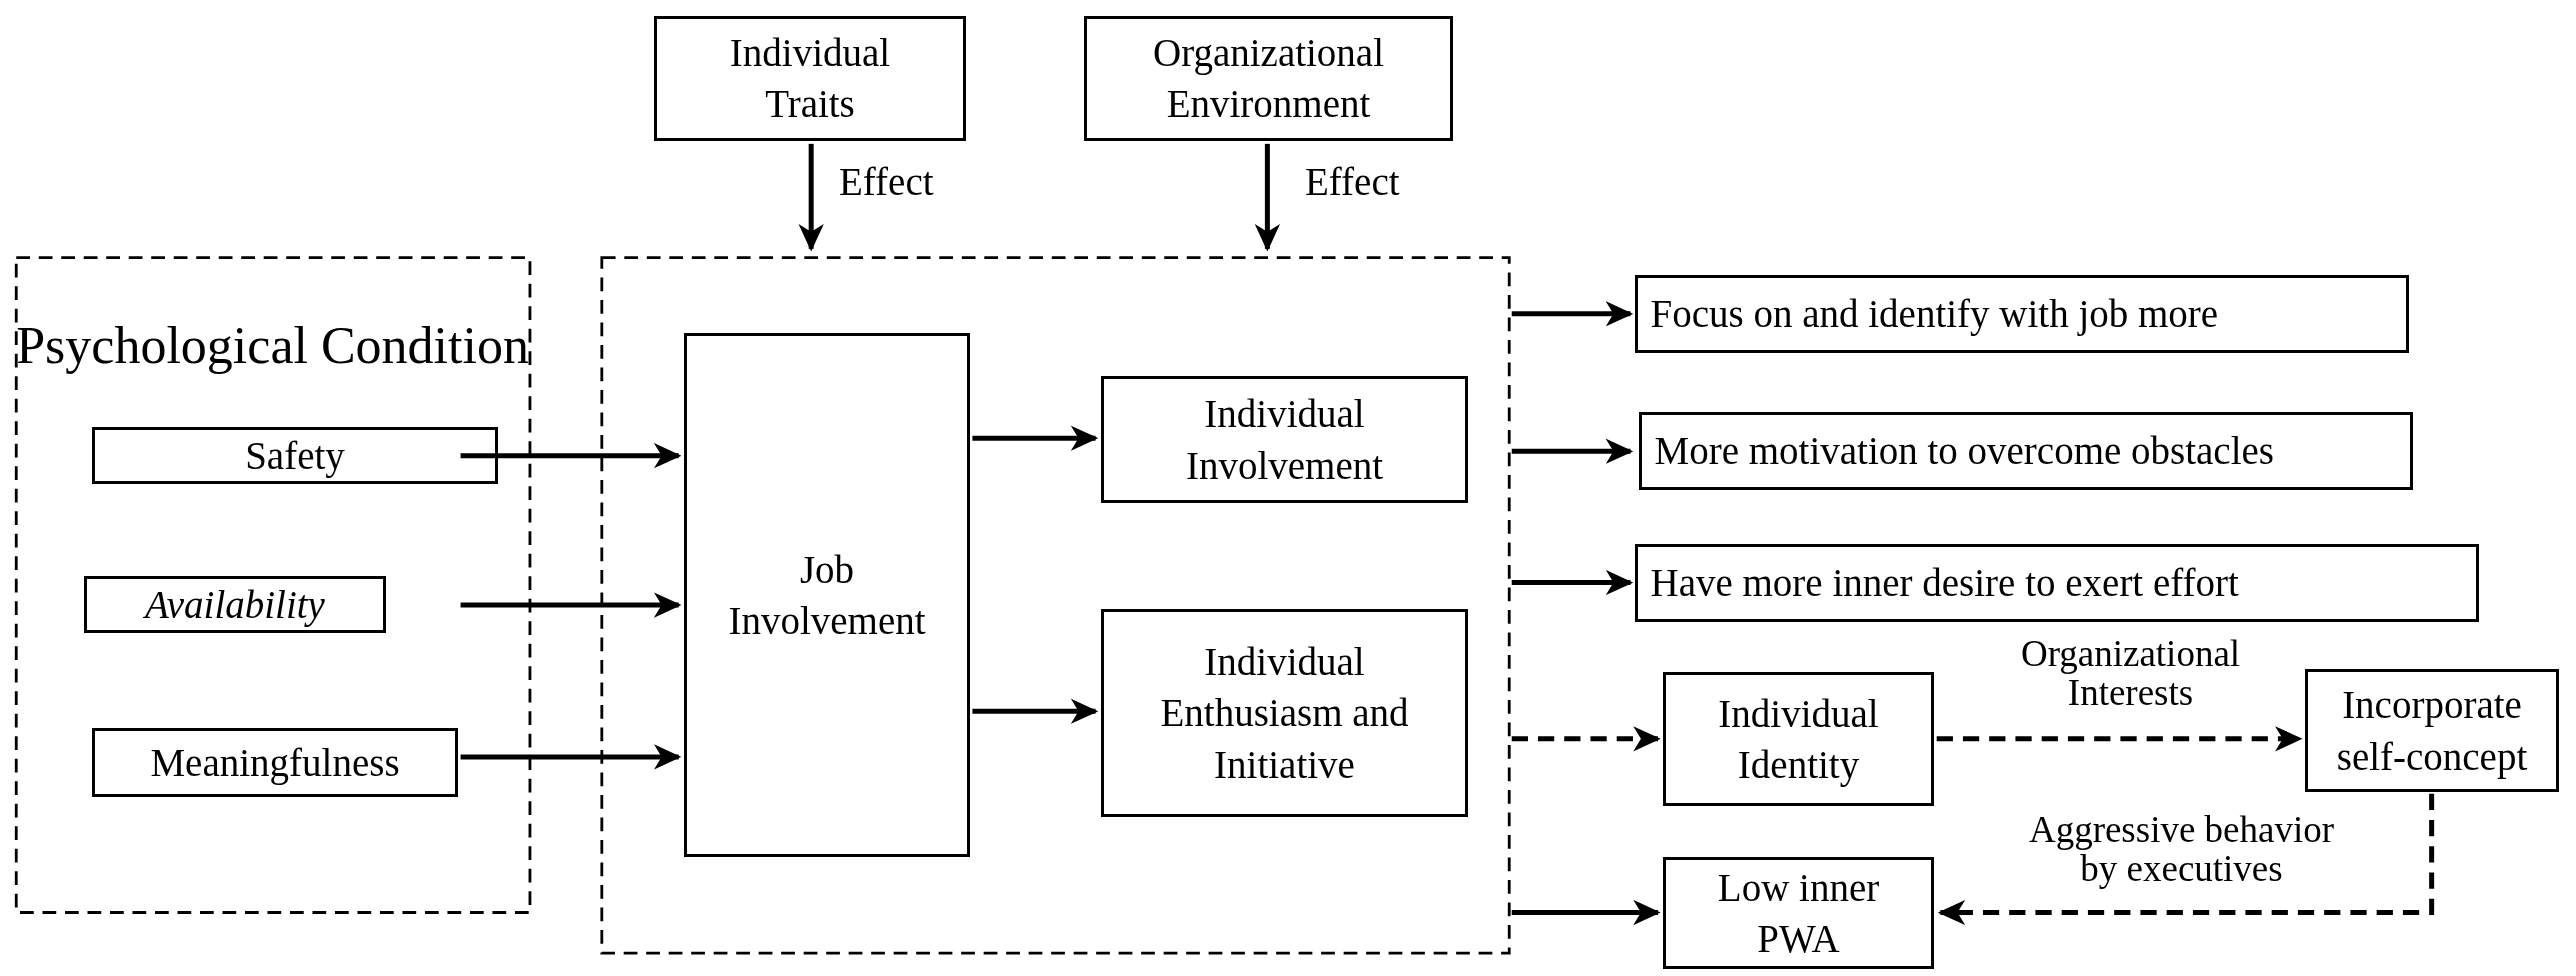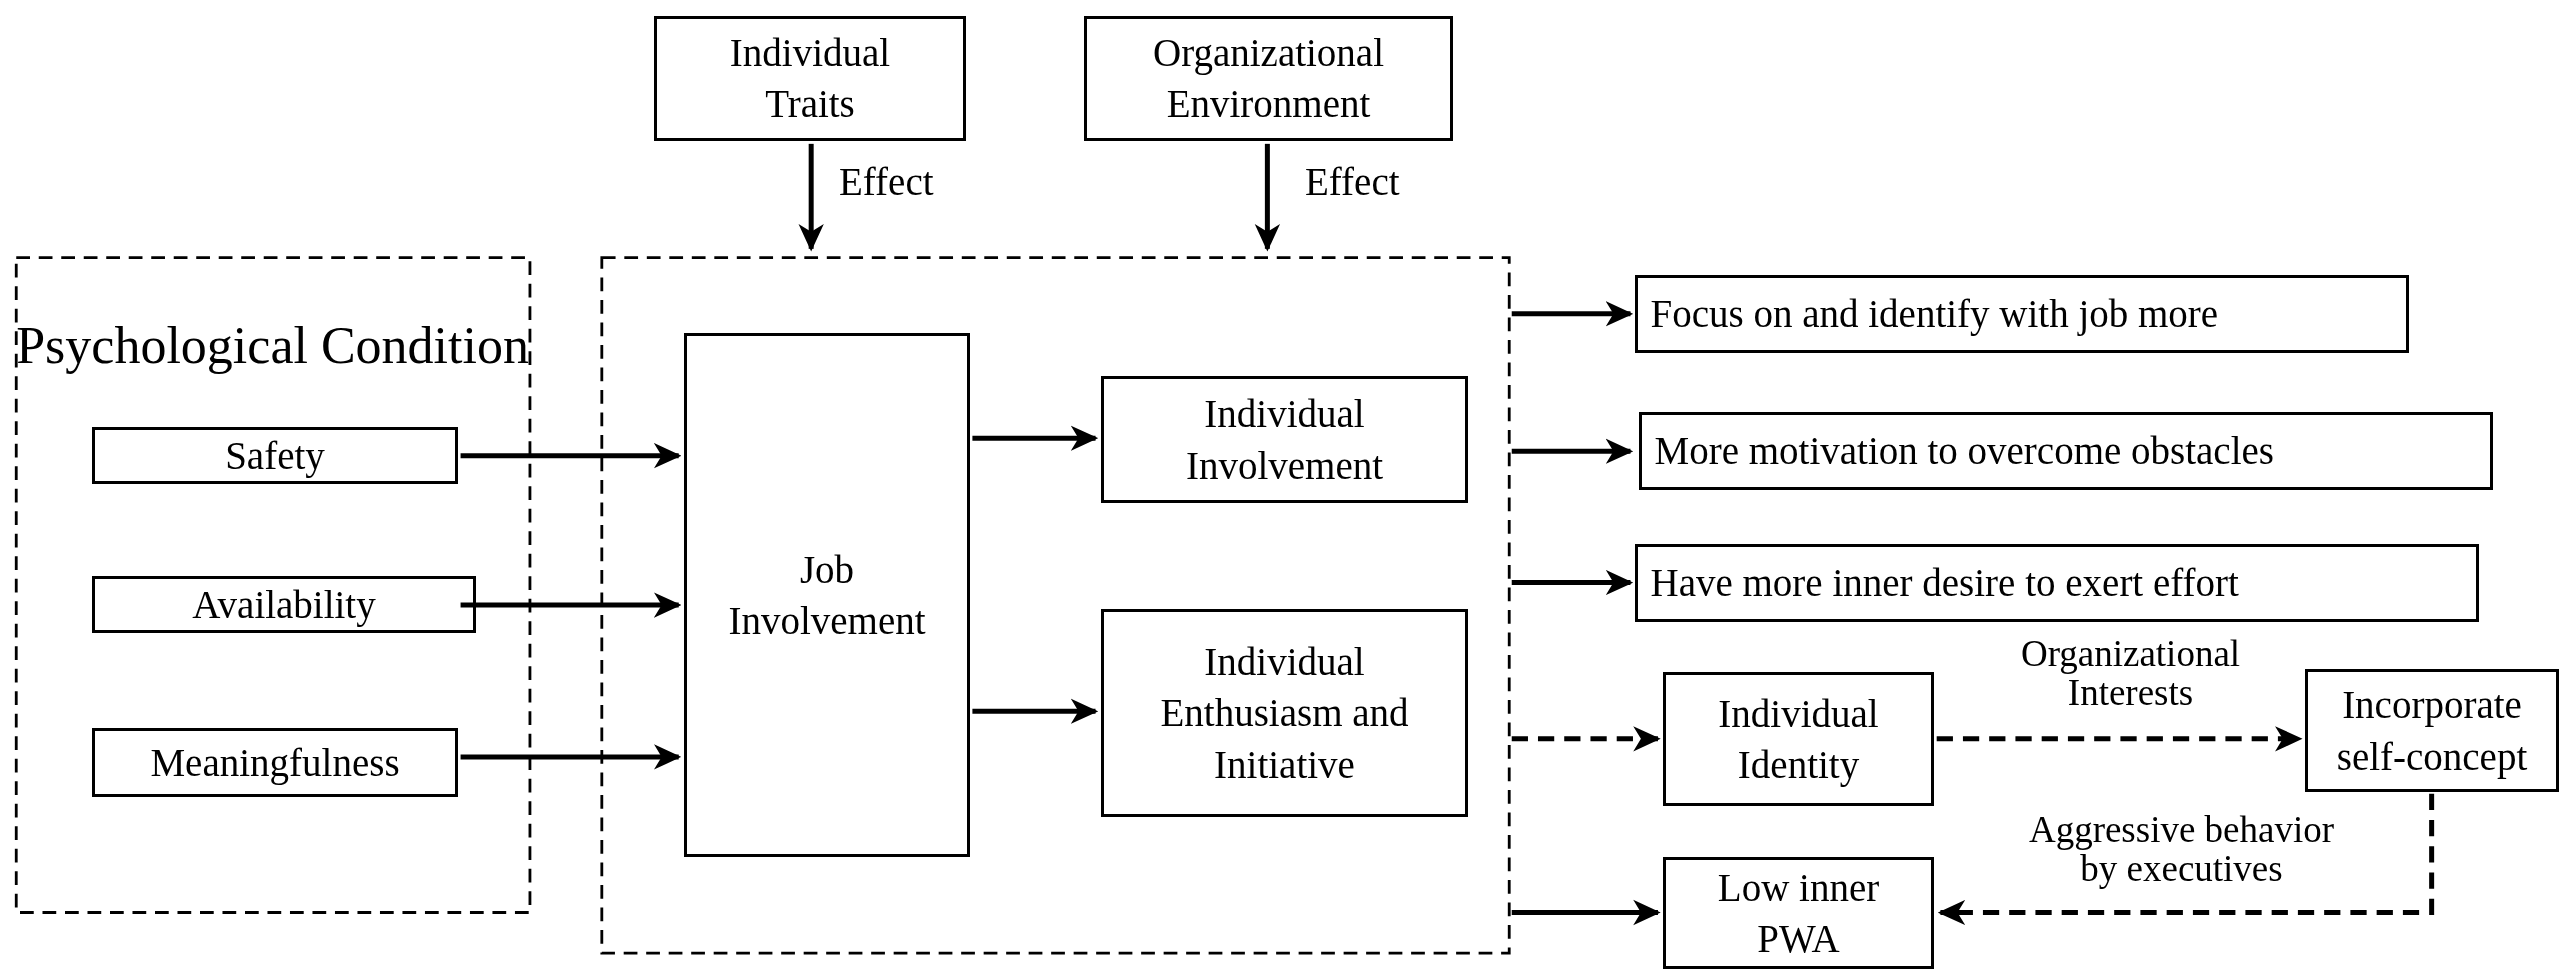--- a/index.html
+++ b/index.html
@@ -42,28 +42,28 @@
   .flabel {
     position: absolute;
     font-size: 39px;
     line-height: 1.1;
     white-space: pre-line;
   }
   .flabel.centered { text-align: center; line-height: 1.06; font-size: 37px; }
   
   #t-individual-traits   { left: 654px; top: 15.6px;   width: 312px;  height: 125px; }
   #t-org-environment     { left: 1084px; top: 15.6px;   width: 369px;  height: 125px; }
-  #p-safety              { left: 92px;  top: 427px;  width: 366px;  height: 57px;  }
-  #p-availability        { left: 92px;  top: 576px;  width: 384px;  height: 57px;  }
+  #p-safety              { left: 92px;  top: 427px;  width: 406px;  height: 57px;  }
+  #p-availability        { left: 84px;  top: 576px;  width: 302px;  height: 57px; font-style: italic;  }
   #p-meaningfulness      { left: 92px;  top: 728px; width: 366px;  height: 69px;  }
   #c-job-involvement     { left: 684px; top: 333px;  width: 286px;  height: 524px; }
   #c-individual-involvement { left: 1101px; top: 376px; width: 367px; height: 127px; }
   #c-enthusiasm          { left: 1101px; top: 609px;  width: 367px;  height: 208px; }
   #o-outcome-0           { left: 1635px; top: 275px;  width: 774px; height: 78px; }
-  #o-outcome-1           { left: 1639px; top: 412px;  width: 854px; height: 78px; }
+  #o-outcome-1           { left: 1639px; top: 412px;  width: 774px; height: 78px; }
   #o-outcome-2           { left: 1635px; top: 544px;  width: 844px; height: 78px; }
   #r-individual-identity { left: 1663px; top: 672px; width: 271px;  height: 134px; }
   #r-incorporate         { left: 2305px; top: 669px; width: 254px;  height: 123px; }
   #r-low-level-pwa       { left: 1663px; top: 857px; width: 271px;  height: 112px; }
   
   #l-psych-title   { left: 16.2px;   top: 317px;  width: 514px; text-align: left; font-size: 52px; }
   #l-effect-1      { left: 839px; top: 161px; }
   #l-effect-2      { left: 1305px; top: 161px; }
   #l-org-interests { left: 1962px; top: 634px; width: 337px; }
   #l-aggressive    { left: 1969px; top: 810px; width: 425px; }

